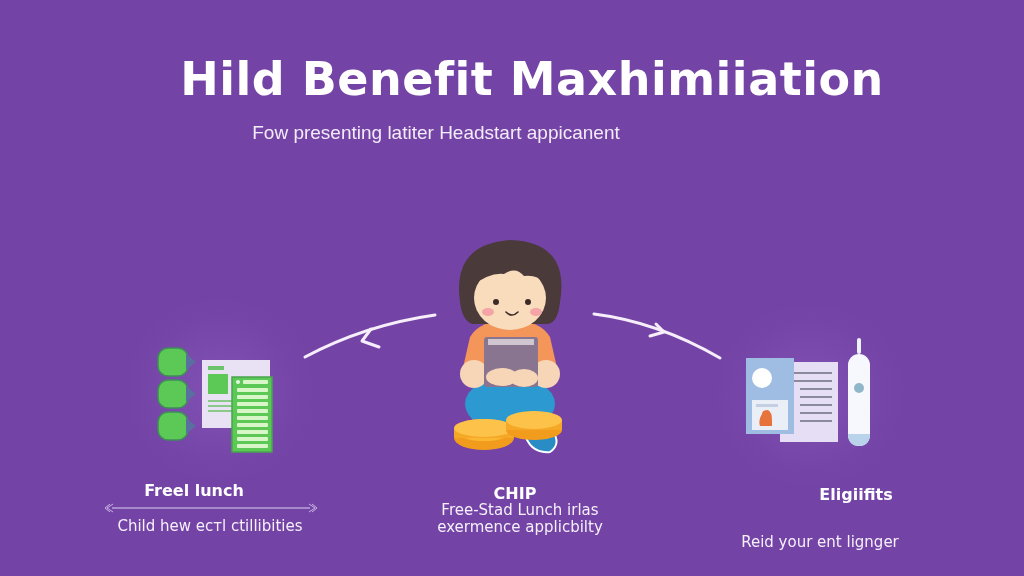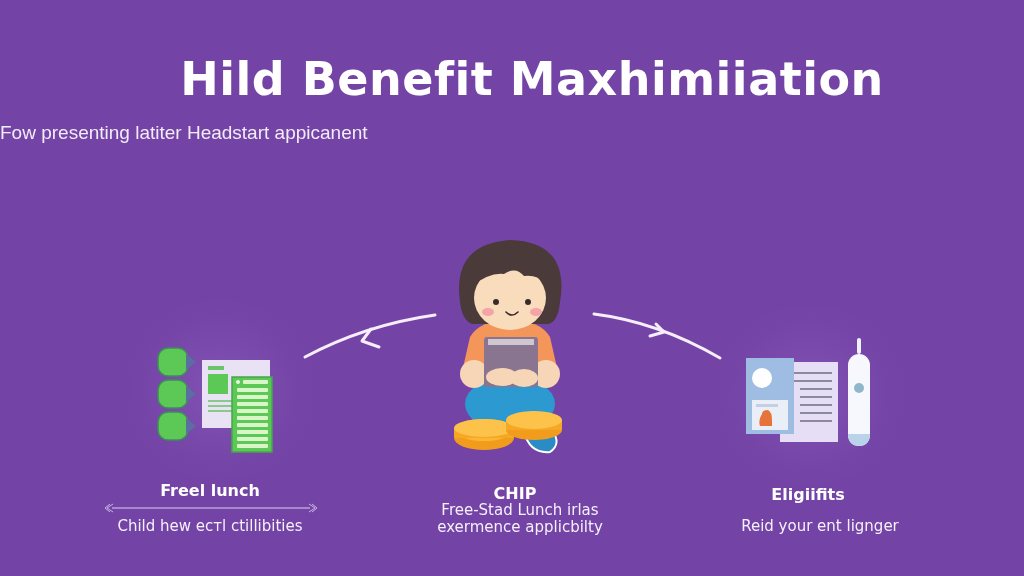--- a/index.html
+++ b/index.html
@@ -13,21 +13,21 @@
     .title {
       position: absolute; left: 0; top: 52px; width: 1000px;
       text-align: center;
       font-family: "DejaVu Sans", "Liberation Sans", sans-serif;
       font-weight: bold; font-size: 46px; letter-spacing: 0.5px;
       color: #ffffff;
       margin-left: 32px;
     }
     .subtitle {
       position: absolute; left: 0; top: 122px; width: 872px;
-      text-align: left;
+      text-align: center;
       font-size: 19px; color: #f2ecf8;
     }
     .glow {
       position: absolute; border-radius: 50%;
       background: radial-gradient(circle, rgba(140,95,190,0.55) 0%, rgba(120,75,175,0.25) 55%, rgba(116,67,166,0) 72%);
     }
     .icon-wrap { position: absolute; }
     .arrow { position: absolute; }
     .card-title {
       position: absolute; text-align: center;
@@ -166,26 +166,26 @@
     <rect x="16" y="66" width="22" height="3" fill="#c5cfe3"></rect>
     <path d="M22 76 Q 22 72 28 72 Q 32 74 32 82 L 32 88 L 20 88 Q 18 82 22 76 Z" fill="#e6733a"></path>
 
     <rect x="117" y="0" width="4" height="16" rx="2" fill="#eef2fa"></rect>
     <rect x="108" y="16" width="22" height="92" rx="11" fill="#f6f8fd"></rect>
     <circle cx="119" cy="50" r="5" fill="#8fb7c9"></circle>
     <path d="M108 96 Q 108 108 119 108 Q 130 108 130 96 Z" fill="#b9d4ea"></path>
   </svg>
 </div>
 
-<div class="card-title" style="left:110px; top:481px; width:200px;">Freel lunch</div>
+<div class="card-title" style="left:94px; top:481px; width:200px;">Freel lunch</div>
 <svg class="divider" viewBox="0 0 214 10">
   <line x1="8" y1="5" x2="206" y2="5" stroke="#b9a2d8" stroke-width="1.5"></line>
   <path d="M9 1 L 3 5 L 9 9 M 6 1 L 1 5 L 6 9" stroke="#c9b6e4" stroke-width="1" fill="none"></path>
   <path d="M205 1 L 211 5 L 205 9 M 208 1 L 213 5 L 208 9" stroke="#c9b6e4" stroke-width="1" fill="none"></path>
 </svg>
 <div class="card-desc" style="left:100px; top:517px; width:220px;">Child hew eстl ctillibities</div>
 
 <div class="card-title" style="left:455px; top:484px; width:120px;">CHIP</div>
 <div class="card-desc" style="left:420px; top:501px; width:200px;">Free-Stad Lunch irlas</div>
 <div class="card-desc" style="left:420px; top:518px; width:200px;">exermence applicbilty</div>
 
-<div class="card-title" style="left:708px; top:485px; width:200px;">Eligiifits</div>
-<div class="card-desc" style="left:715px; top:517px; width:210px;">Reid your ent lignger</div>
+<div class="card-title" style="left:756px; top:485px; width:200px;">Eligiifits</div>
+<div class="card-desc" style="left:715px; top:533px; width:210px;">Reid your ent lignger</div>
 
 </body></html>

